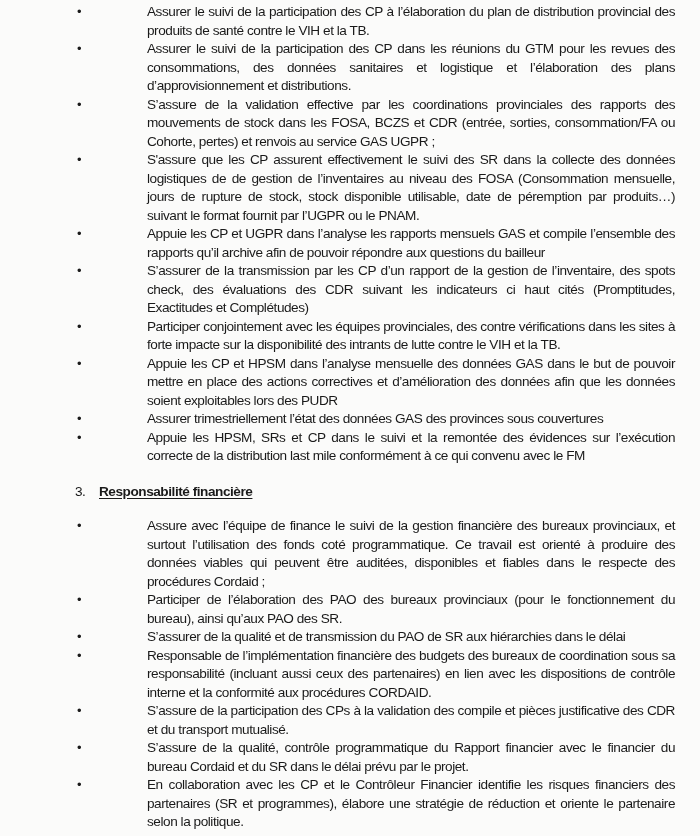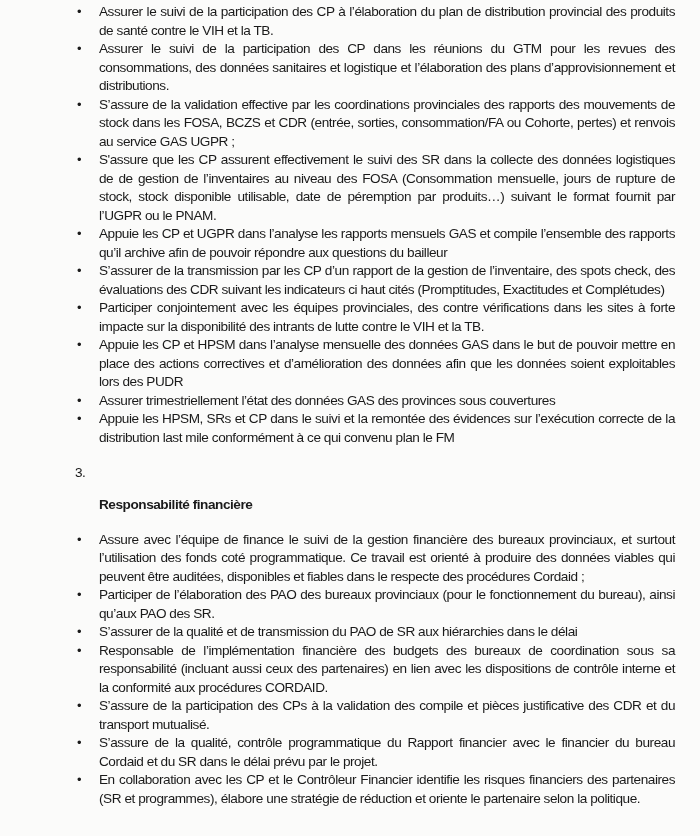--- a/index.html
+++ b/index.html
@@ -43,36 +43,37 @@
     }
     ul.bullets li .bullet {
       position: absolute;
       left: 2px;
       top: 0;
       font-size: 13px;
       letter-spacing: 0;
     }
     ul.bullets li .txt {
       display: block;
+      margin-left: 48px;
     }
     .section-heading {
       margin: 17px 0 16px 0;
       font-size: 13.6px;
       line-height: 18.5px;
       letter-spacing: -0.45px;
       font-weight: bold;
       display: flex;
     }
     .section-heading .num {
       width: 24px;
       font-weight: normal;
     }
     .section-heading .title {
+      text-decoration: underline;
       text-underline-offset: 2px;
-      margin-top: 32px;
     }
     .section-4 {
       margin-top: 30px;
       margin-bottom: 0;
     }
   </style>
 </head>
 <body>
 
 <div class="page">
@@ -110,21 +111,21 @@
       <li>
           <span class="bullet">•</span>
           <span class="txt">Appuie les CP et HPSM dans l’analyse mensuelle des données GAS dans le but de pouvoir mettre en place des actions correctives et d’amélioration des données afin que les données soient exploitables lors des PUDR</span>
         </li>
       <li>
           <span class="bullet">•</span>
           <span class="txt">Assurer trimestriellement l’état des données GAS des provinces sous couvertures</span>
         </li>
       <li>
           <span class="bullet">•</span>
-          <span class="txt">Appuie les HPSM, SRs et CP dans le suivi et la remontée des évidences sur l’exécution correcte de la distribution last mile conformément à ce qui convenu plan le FM</span>
+          <span class="txt">Appuie les HPSM, SRs et CP dans le suivi et la remontée des évidences sur l’exécution correcte de la distribution last mile conformément à ce qui convenu avec le FM</span>
         </li>
     </ul>
 
     <div class="section-heading section-3">
       <span class="num">3.</span>
       <span class="title">Responsabilité financière</span>
     </div>
 
     <ul class="bullets">
       <li>

